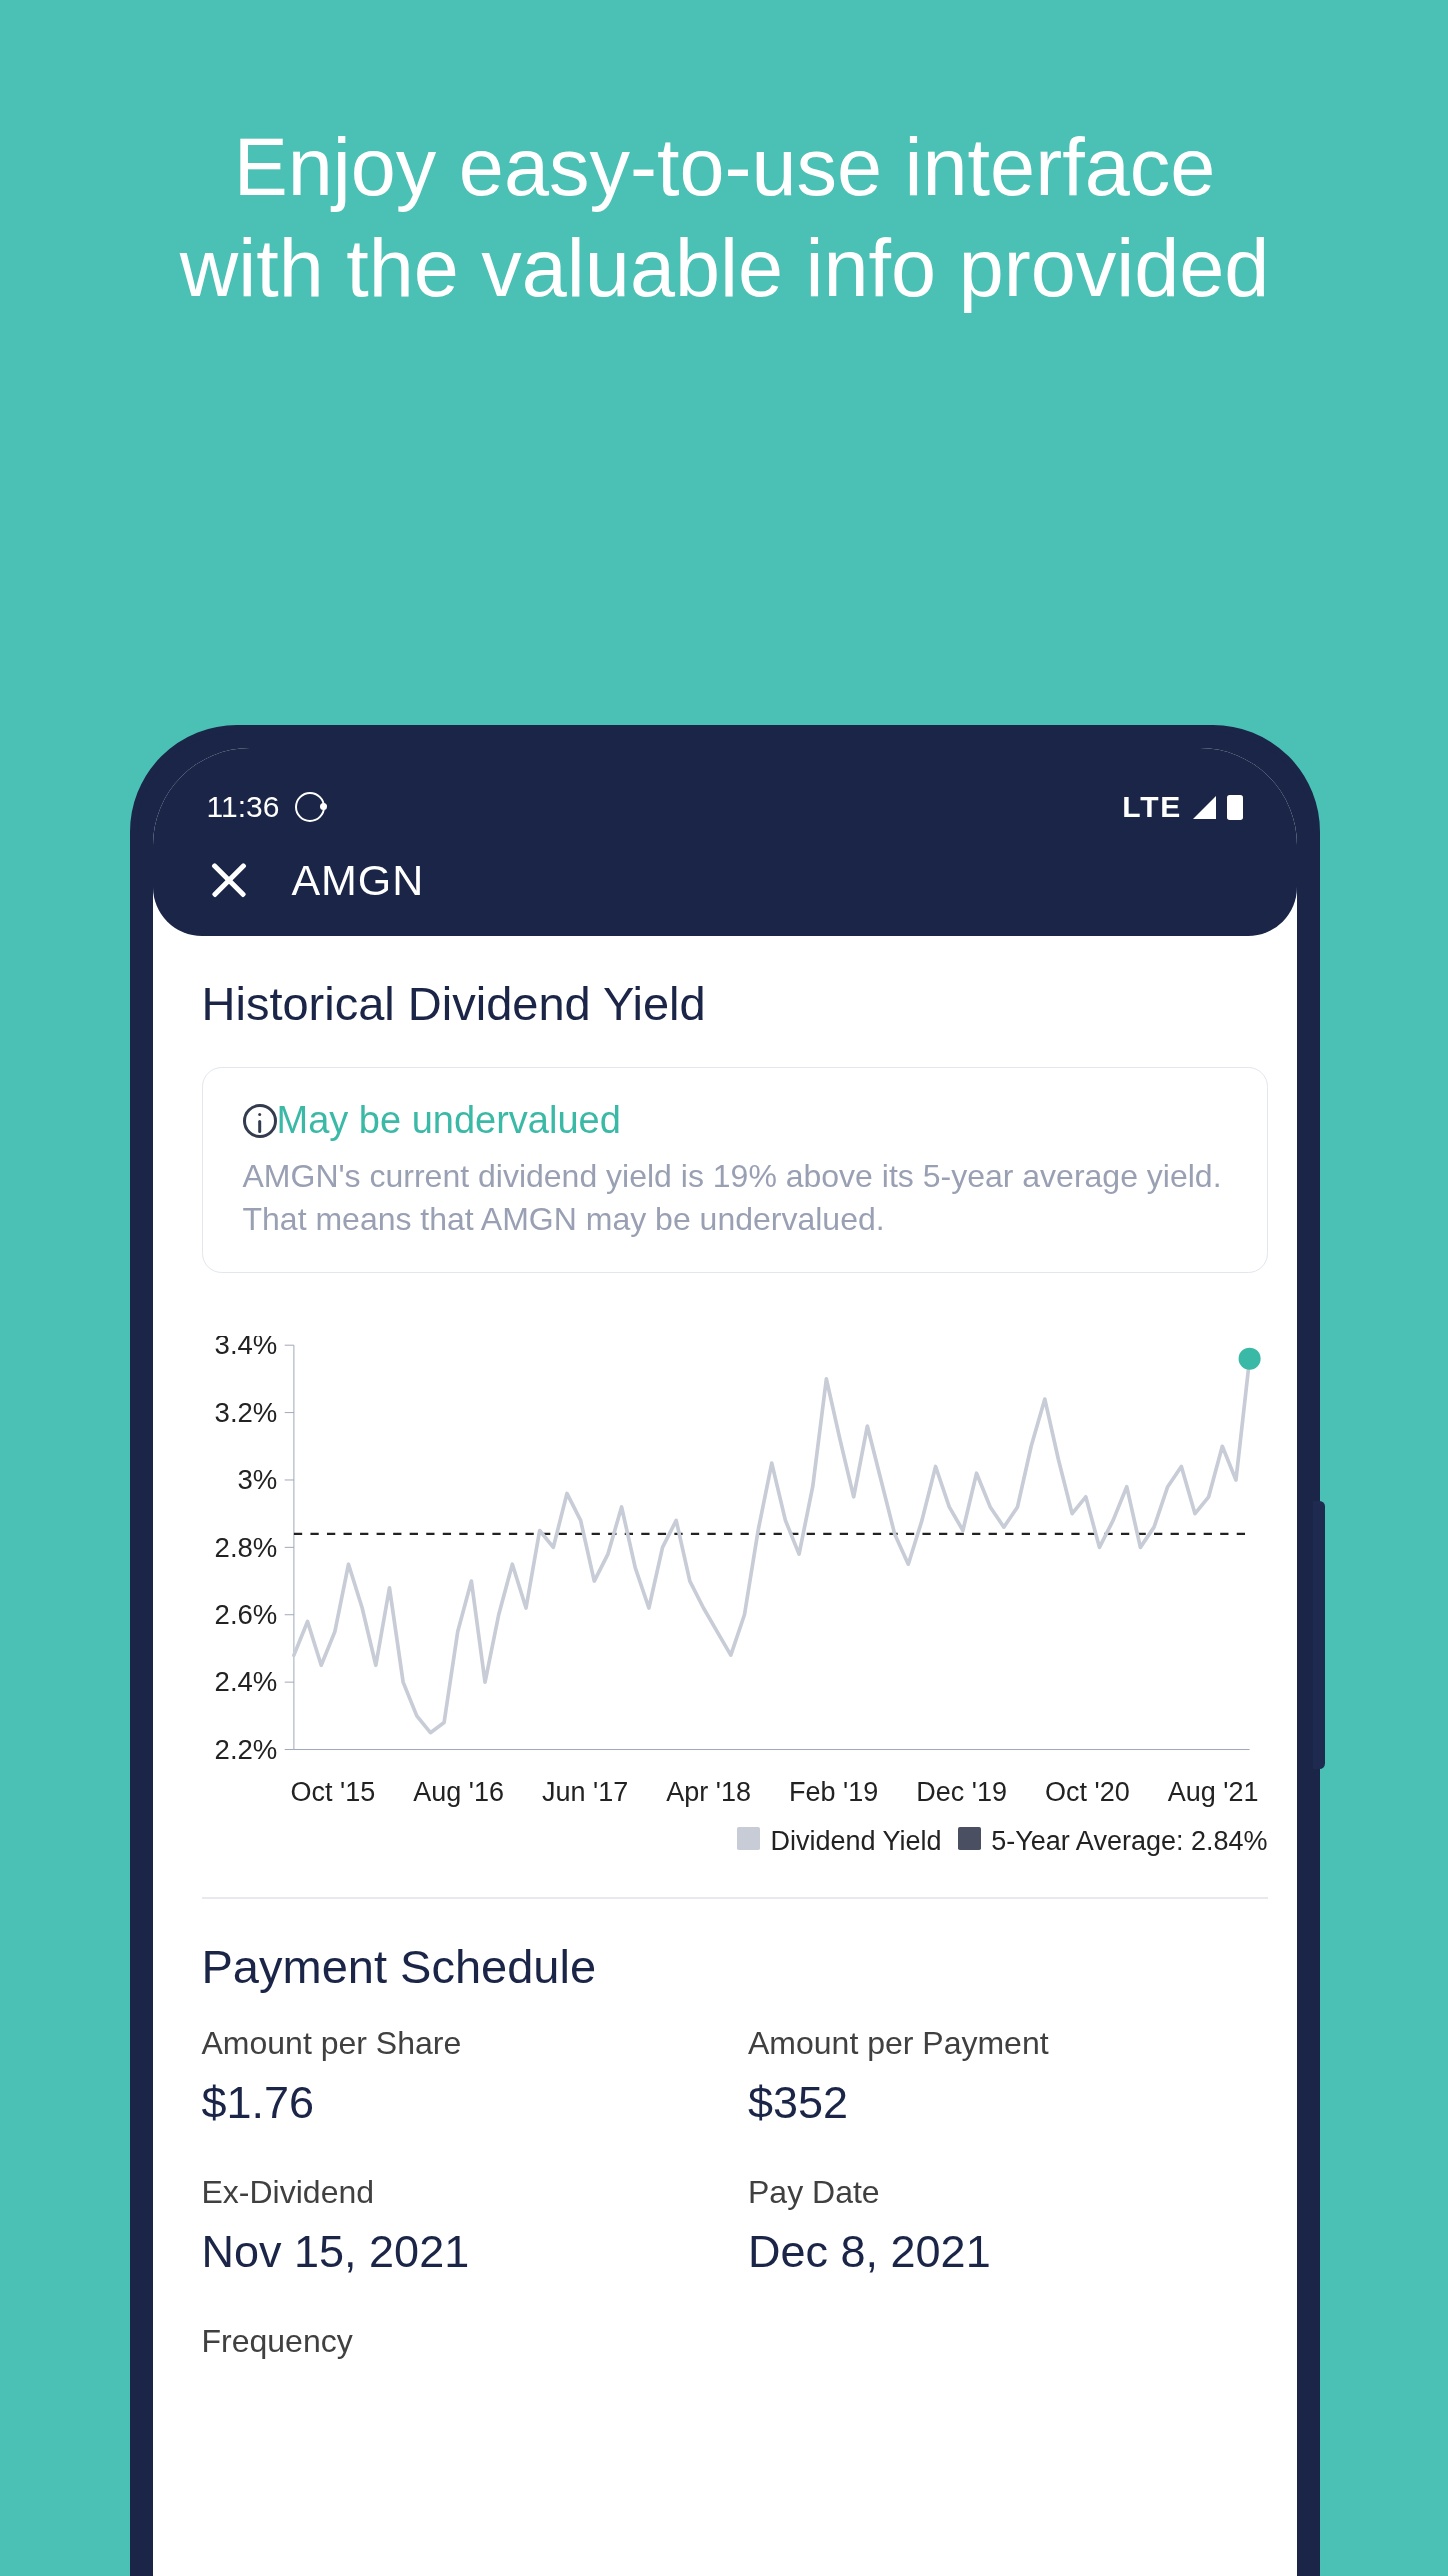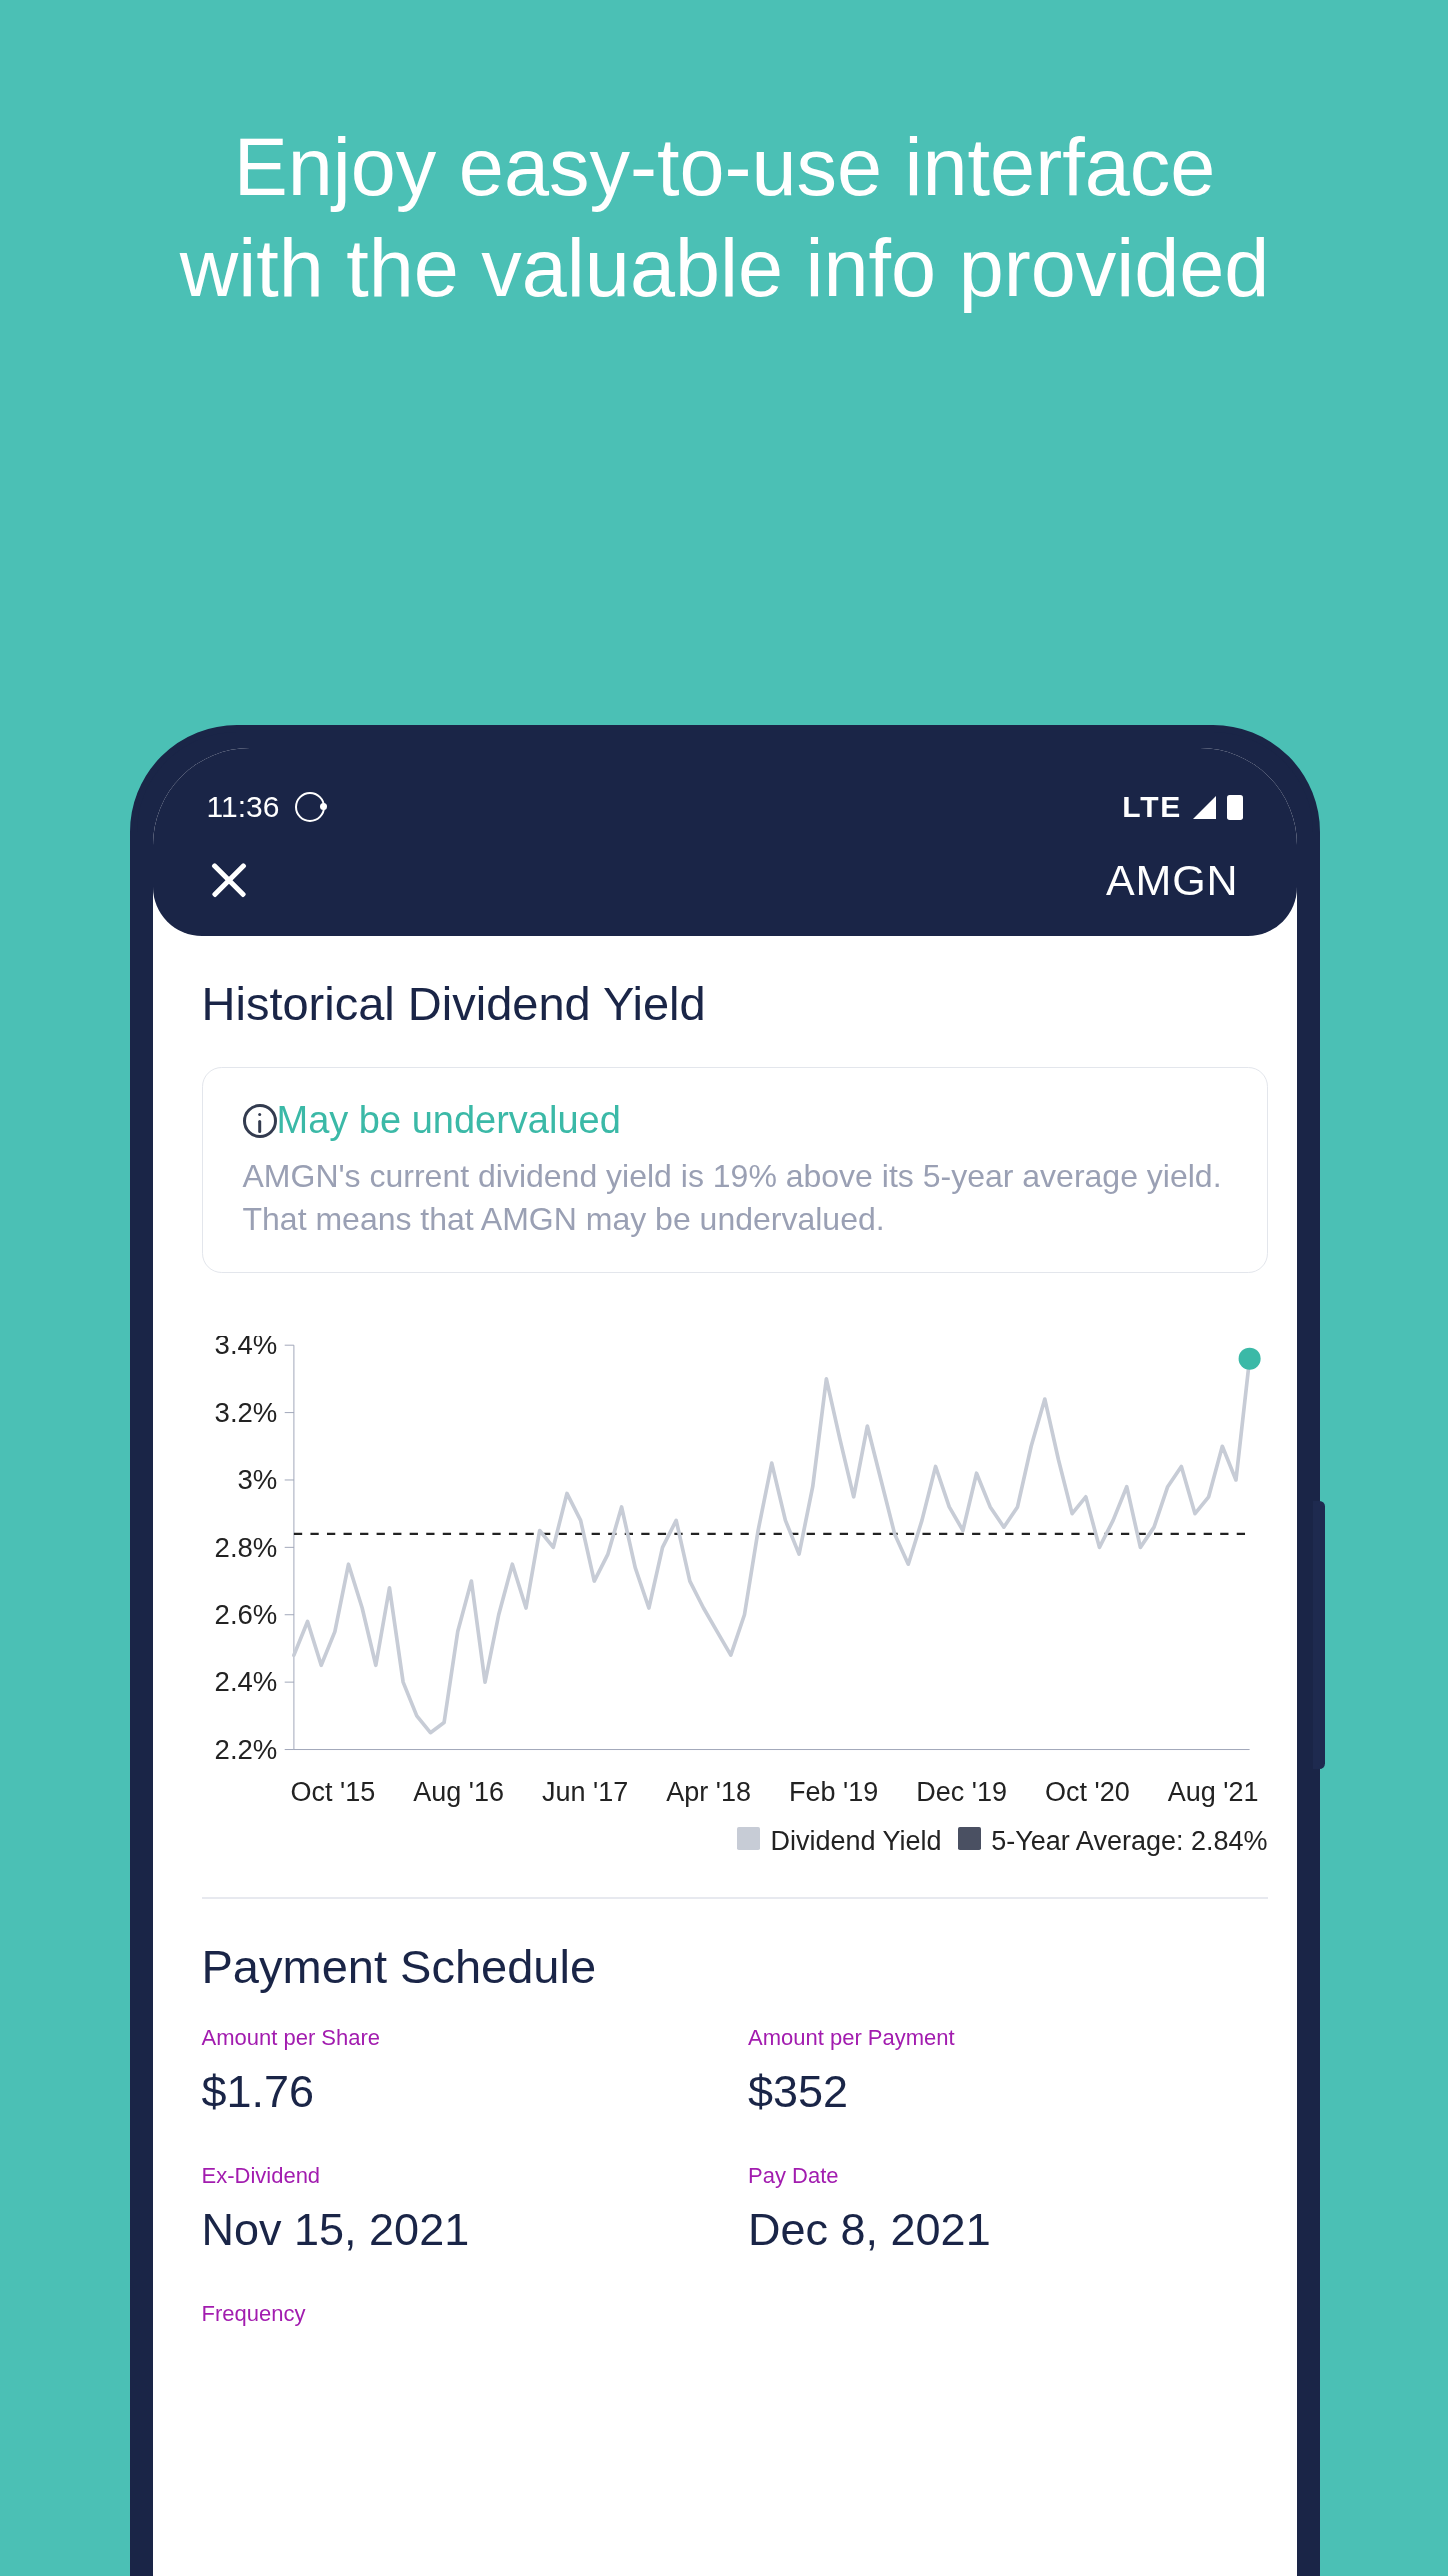--- a/index.html
+++ b/index.html
@@ -69,21 +69,20 @@
   .sb-right { display:flex; align-items:center; gap:10.7px; font-weight:700; letter-spacing:1.8px;}
   .appbar {
     height: 112px;
     background: #1a2547;
     color: #fff;
     display: flex;
     align-items: center;
     gap: 45px;
     padding: 0 58px;
     border-radius: 0 0 49px 49px;
-    justify-content: space-between;
   }
   .close-icon { width:36px; height:36px; position:relative; cursor:pointer;}
   .close-icon::before, .close-icon::after {
     content:""; position:absolute; left:50%; top:50%; width:45px; height:4.5px; background:#fff; border-radius:1.8px;
   }
   .close-icon::before { transform: translate(-50%,-50%) rotate(45deg); }
   .close-icon::after  { transform: translate(-50%,-50%) rotate(-45deg); }
   .appbar-title { font-size: 43px; font-weight: 400; letter-spacing:0.9px;}
 
   .content { padding: 40px 29px 0 49px; }
@@ -114,21 +113,21 @@
   .chart-svg { display:block; width:100%; }
   .xticks { display:flex; justify-content:space-between; font-size:27px; color:#222; padding-left:89px; padding-right:9px; margin-top:9px;}
   .legend { display:flex; gap:16px; justify-content:flex-end; align-items:center; margin-top:18px; font-size:27px; color:#222;}
   .legend-sw { width:23px; height:23px; display:inline-block; margin-right:10.7px; border-radius:1.8px;}
   .sw-light { background:#c7ccd6; }
   .sw-dark  { background:#4a5062; }
 
   .divider { height:1.8px; background:#e7e9ef; margin:40px 0; }
 
   .paygrid { display:grid; grid-template-columns: 1fr 1fr; row-gap: 45px; column-gap: 27px; margin-top:31px; }
-  .pay-label { font-size:22px; color:#a21caf; }
+  .pay-label { font-size:32px; color:#404040; }
   .pay-value { font-size:45px; color:#1a2547; margin-top:15px; }
   .batt { width:16px; height:25px; background:#fff; border-radius:2.7px; display:inline-block;}
 
   .bubble { width:30px; height:30px; border:2.7px solid #fff; border-radius:50%; position:relative;}
   .bubble::after{ content:""; position:absolute; right:-3.6px; top:9px; width:7.2px;height:7.2px; background:#fff; border-radius:50%;}
 </style>
 </head>
 <body>
 
 <div class="hero">

